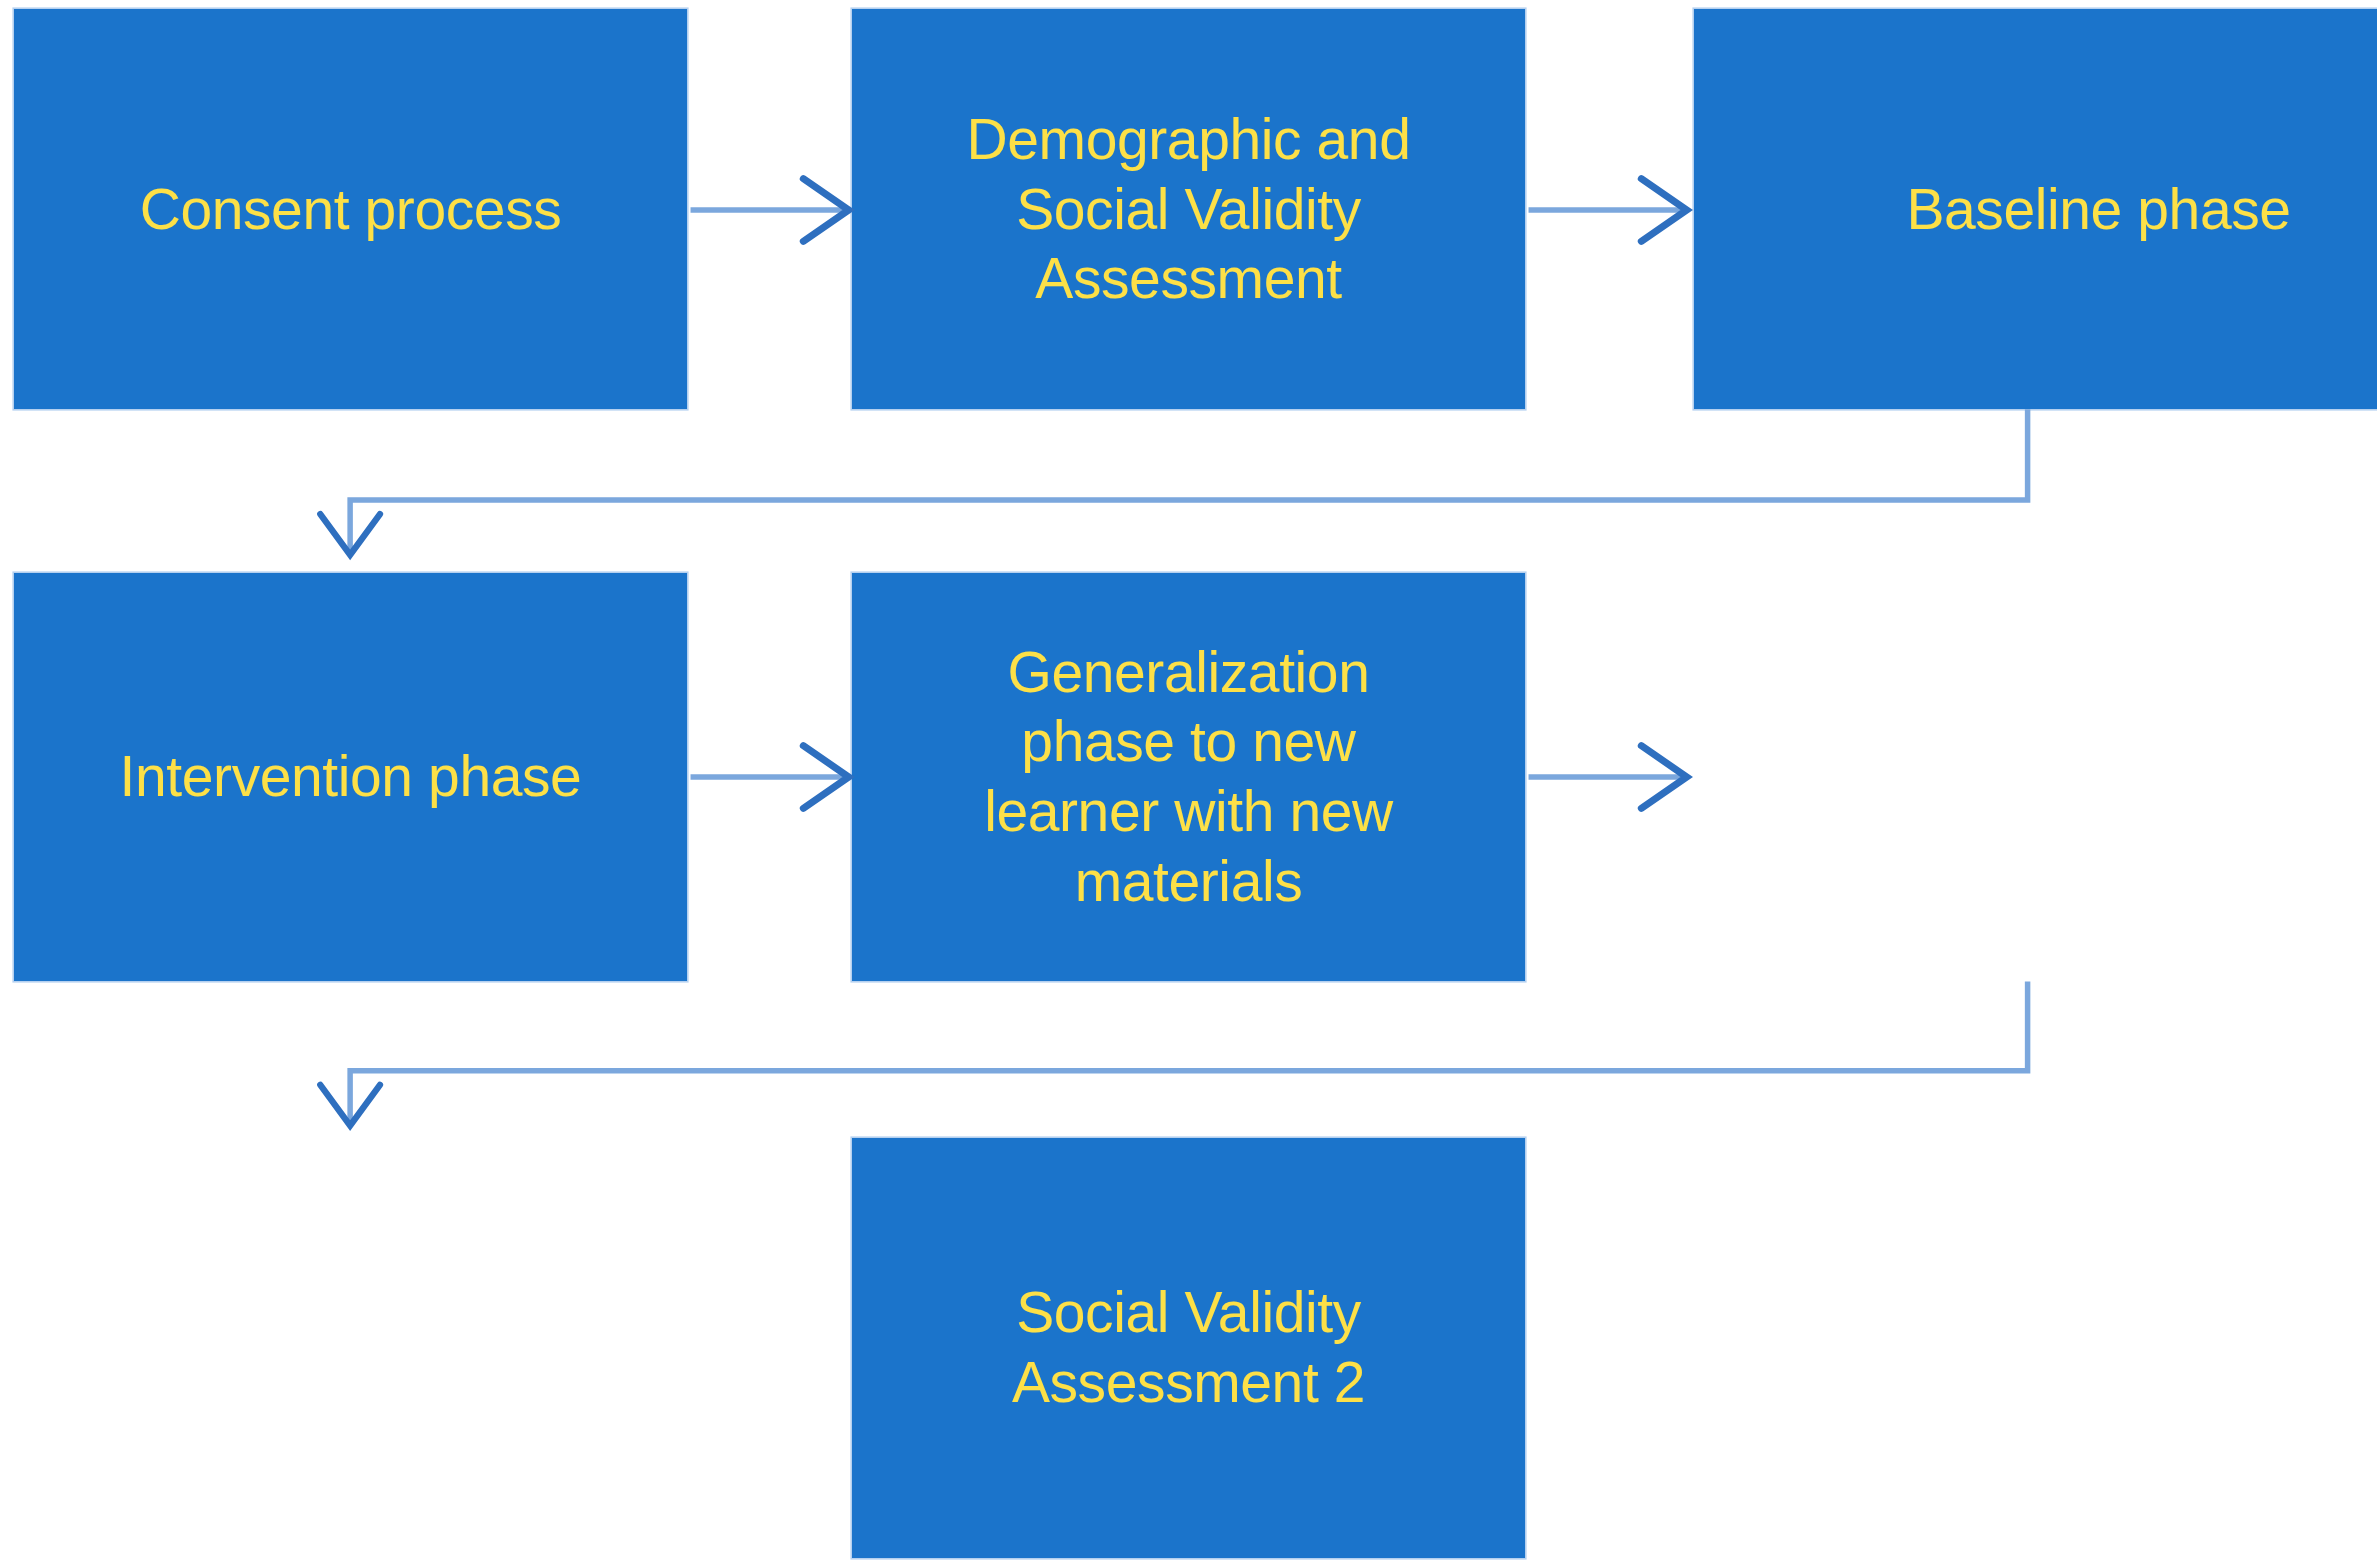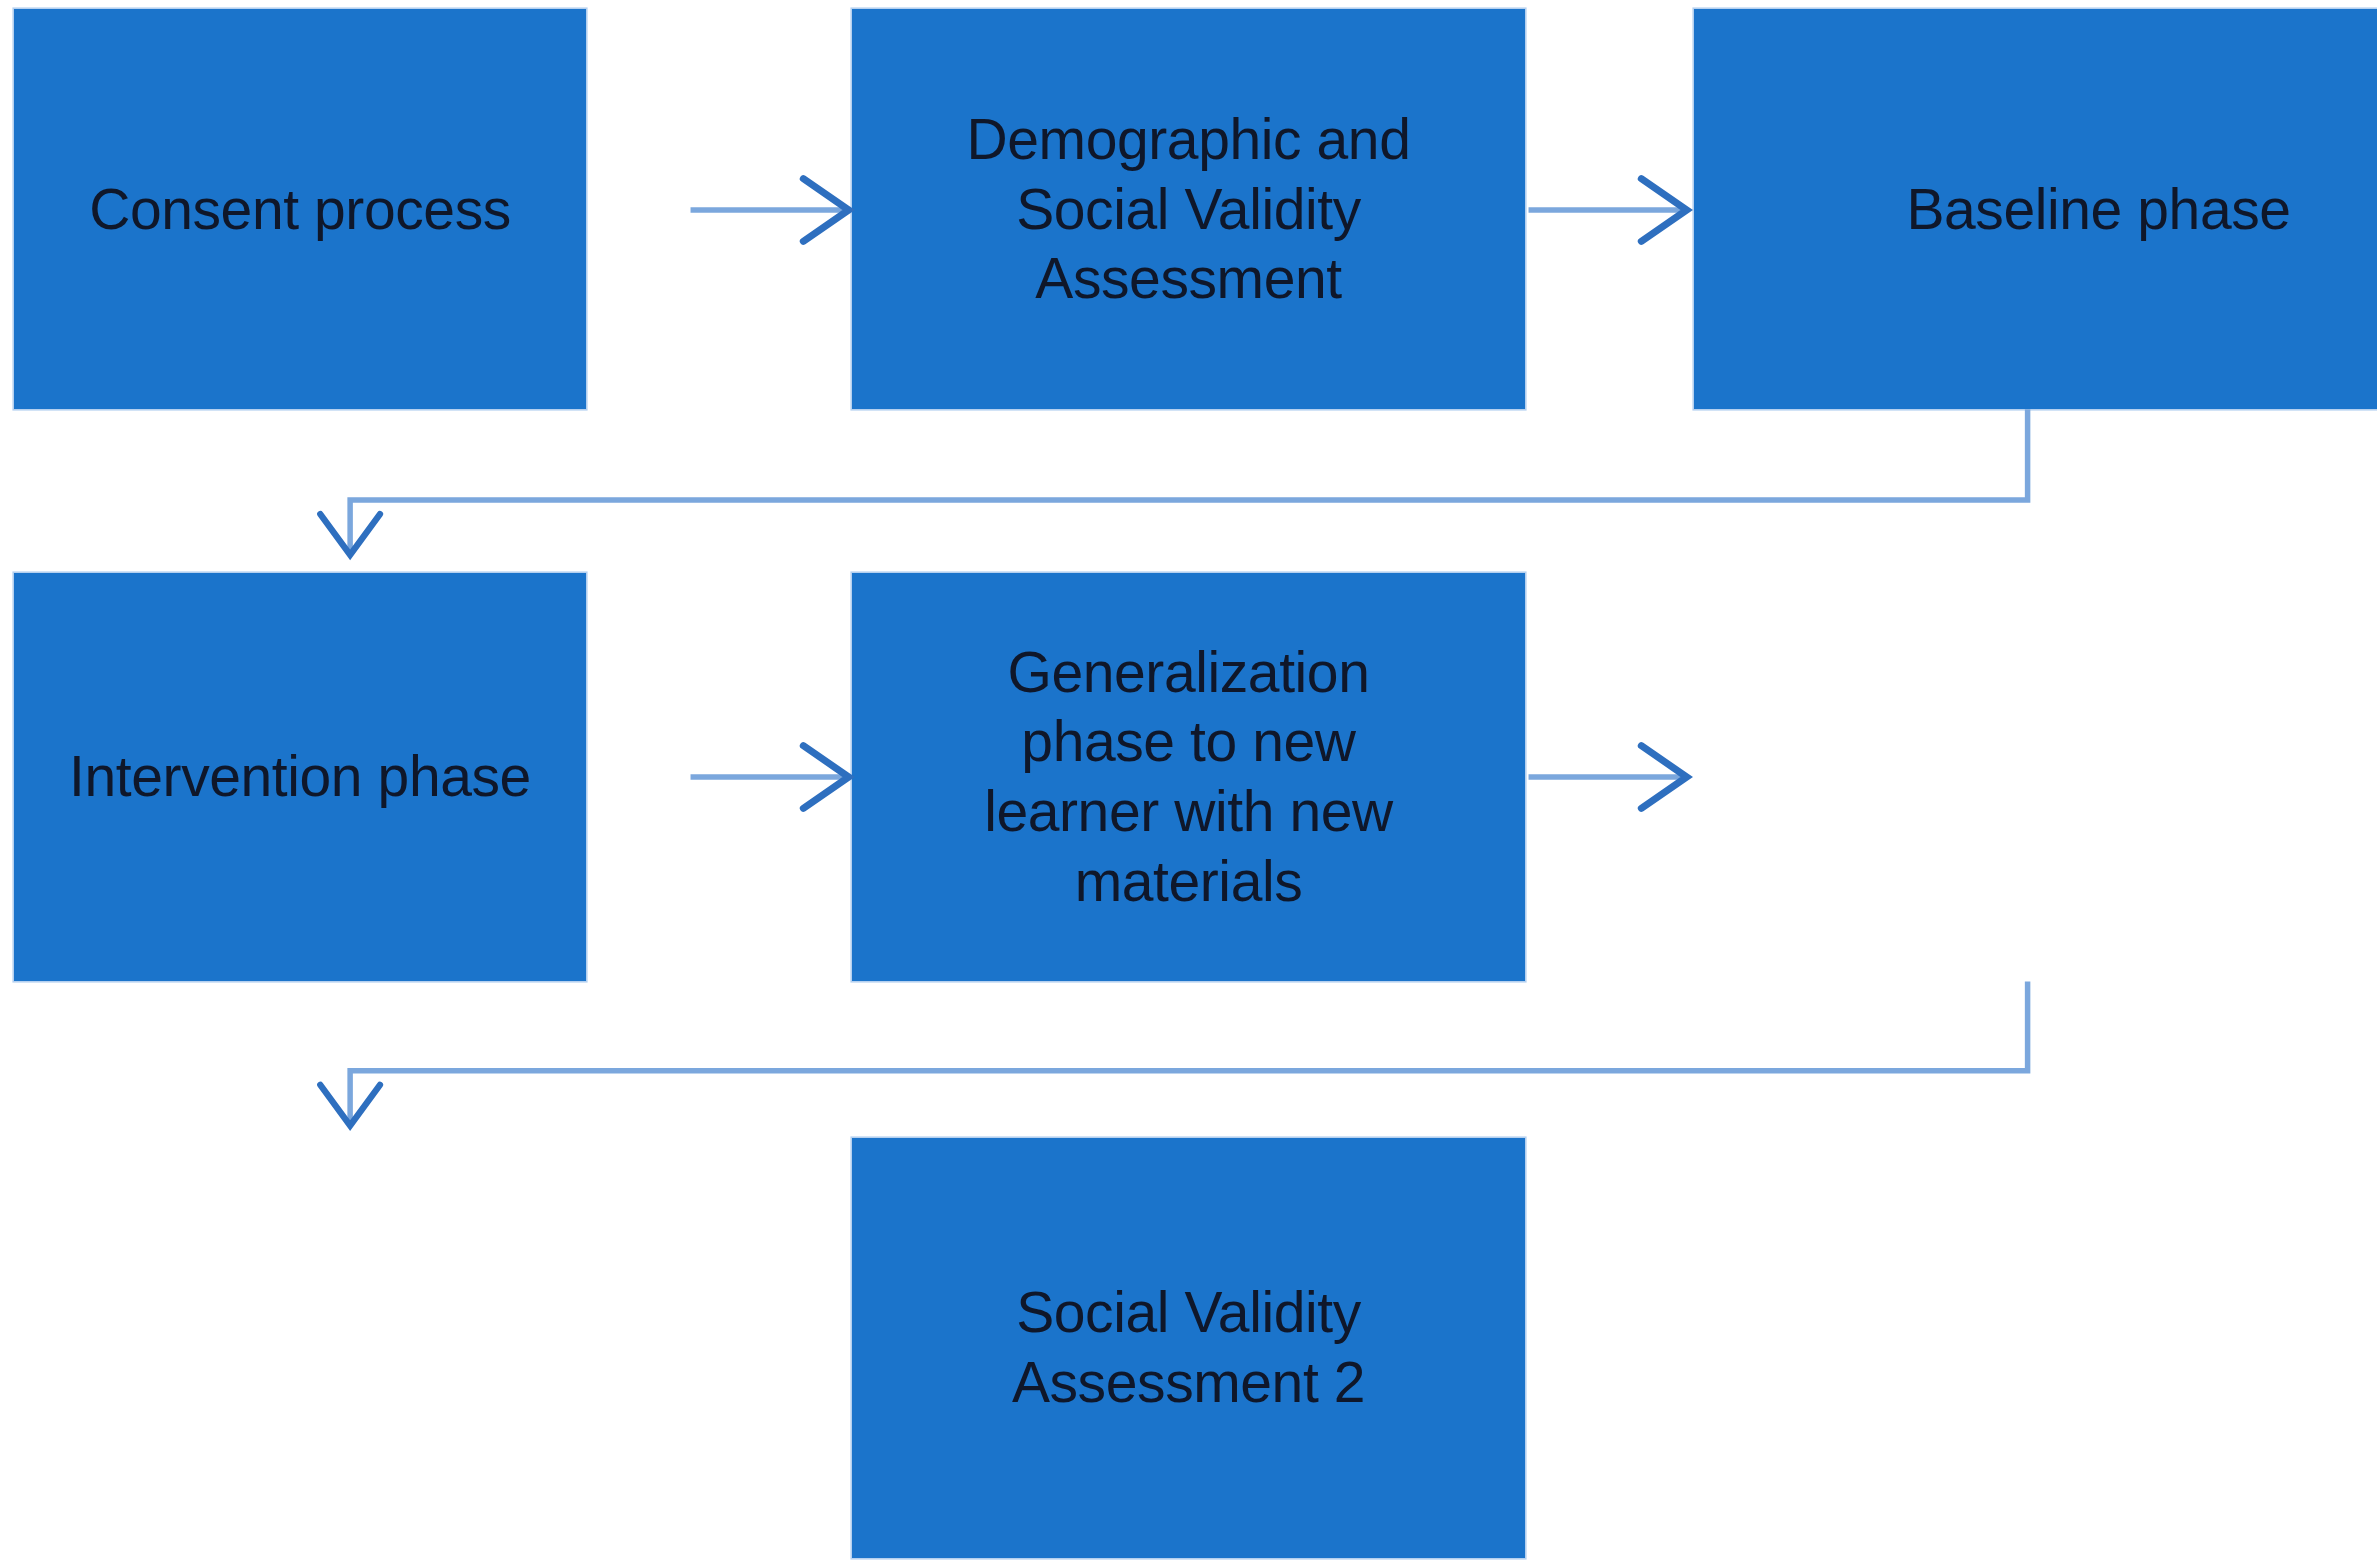--- a/index.html
+++ b/index.html
@@ -15,41 +15,41 @@
     position: relative;
     width: 2377px;
     height: 1563px;
     background: #ffffff;
     overflow: hidden;
   }
   .node {
     position: absolute;
     box-sizing: border-box;
     background: #1B74CB;
-    color: #0f172a;
+    color: #fde047;
     display: flex;
     align-items: center;
     justify-content: center;
     text-align: center;
     font-family: "Liberation Sans", sans-serif;
     font-size: 57px;
     line-height: 1.22;
     font-weight: 400;
     letter-spacing: -0.4px;
     padding: 7.9px 27px;
     white-space: pre-line;
     box-shadow: 0 0 0 1.6px rgba(120,170,225,0.55);
   }
 
   
   .r1 { top: 9.4px;   height: 400px; }
   .r2 { top: 573px;  height: 408px; }
   .r3 { top: 1138px; height: 420px; }
 
-  .c1 { left: 14px;   width: 572px; }
+  .c1 { left: 14px;   width: 673px; }
   .c2 { left: 852px; width: 673px; }
   .c3 { left: 1694px; width: 809px; }
 
   
   .harrow {
     position: absolute;
     height: 94px;
     width: 170px;
     pointer-events: none;
   }

